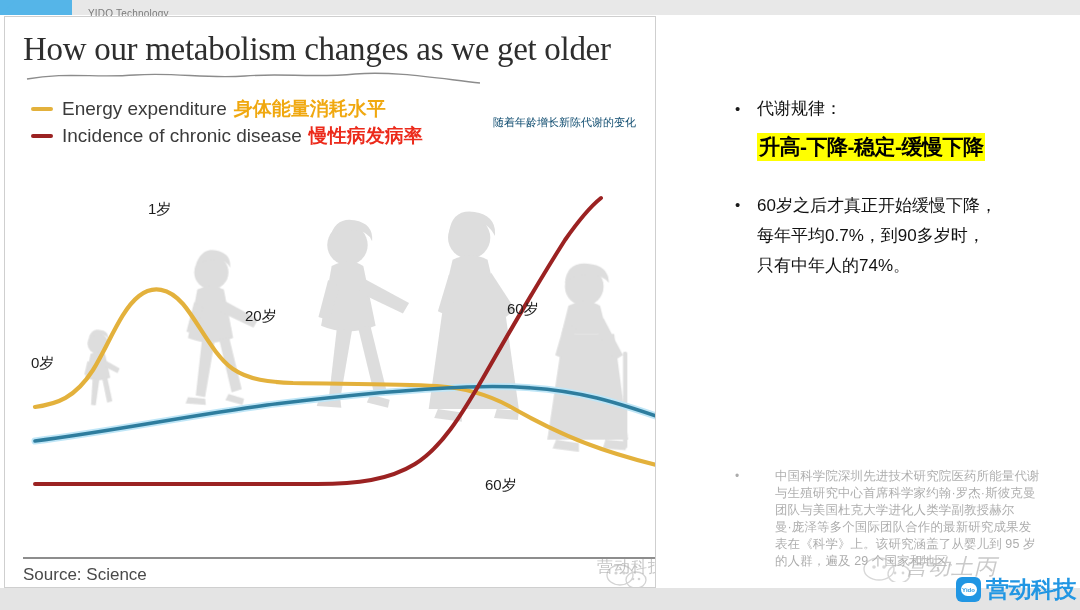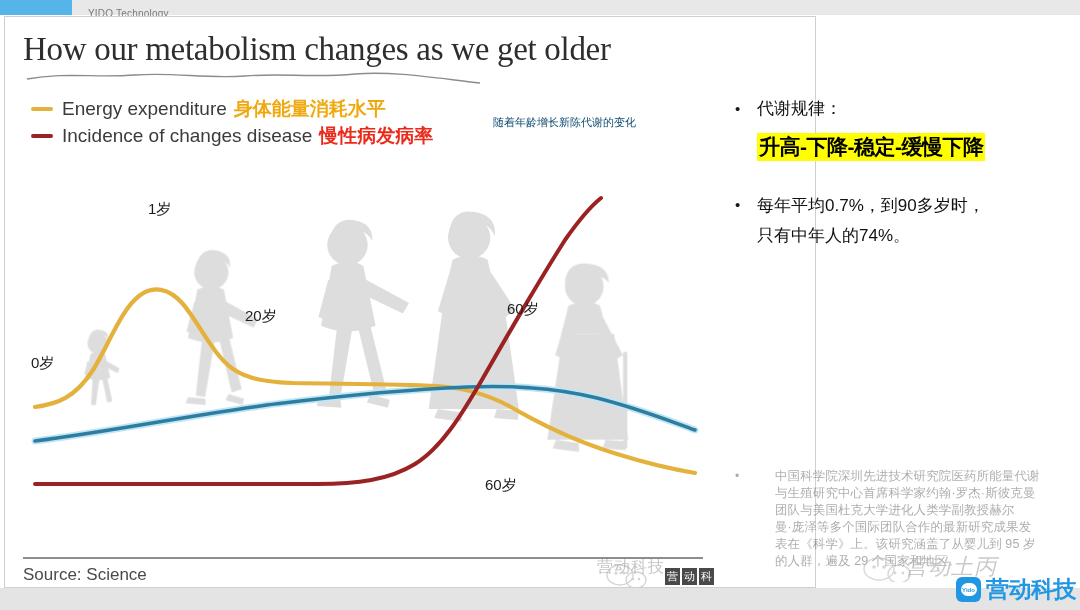--- a/index.html
+++ b/index.html
@@ -32,21 +32,21 @@
   }
 
   
   .footer-strip{
     position:absolute;left:0;top:588px;width:1080px;height:22px;
     background:#e4e4e4;
   }
 
   
   .slide-card{
-    position:absolute;left:4px;top:16px;width:812px;height:572px;
+    position:absolute;left:4px;top:16px;width:652px;height:572px;
     background:#fff;border:1px solid #cfcfcf;box-sizing:border-box;
     overflow:hidden;
   }
 
   .info-title{
     position:absolute;left:18px;top:14px;
     font-family:"Liberation Serif","DejaVu Serif",serif;
     font-size:33px;color:#2e2e2e;letter-spacing:-.3px;white-space:nowrap;
   }
   .title-squiggle{position:absolute;left:20px;top:52px;}
@@ -154,21 +154,21 @@
   <div class="subtitle-cn">随着年龄增长新陈代谢的变化</div>
 
   <div class="legend">
     <div class="legend-row">
       <span class="legend-dash" style="background:#e3b13c"></span>
       <span class="legend-en">Energy expenditure</span>
       <span class="legend-cn" style="color:#f0a80f">身体能量消耗水平</span>
     </div>
     <div class="legend-row">
       <span class="legend-dash" style="background:#9b2222"></span>
-      <span class="legend-en">Incidence of changes disease</span>
+      <span class="legend-en">Incidence of chronic disease</span>
       <span class="legend-cn" style="color:#ec2a1b">慢性病发病率</span>
     </div>
   </div>
 
   <div class="chart-area">
     <svg width="690" height="330" viewBox="0 0 690 330">
 
       <g fill="#dcdcdc" opacity="0.95">
 
         <g transform="translate(60,140) scale(0.52)">
@@ -277,20 +277,21 @@
     <div class="bullet-dot">•</div>
     <div class="bullet-text">代谢规律：</div>
   </div>
   <div style="margin-left:22px;margin-top:10px;">
     <span class="hl">升高-下降-稳定-缓慢下降</span>
   </div>
 
   <div class="bullet-row blk2">
     <div class="bullet-dot">•</div>
     <div>
+      <div class="bullet-text">60岁之后才真正开始缓慢下降，</div>
       <div class="bullet-text">每年平均0.7%，到90多岁时，</div>
       <div class="bullet-text">只有中年人的74%。</div>
     </div>
   </div>
 </div>
 
 <div class="faint-block">
   <div class="faint-dot">•</div>
   <div>
     <div class="faint-text">中国科学院深圳先进技术研究院医药所能量代谢</div>

